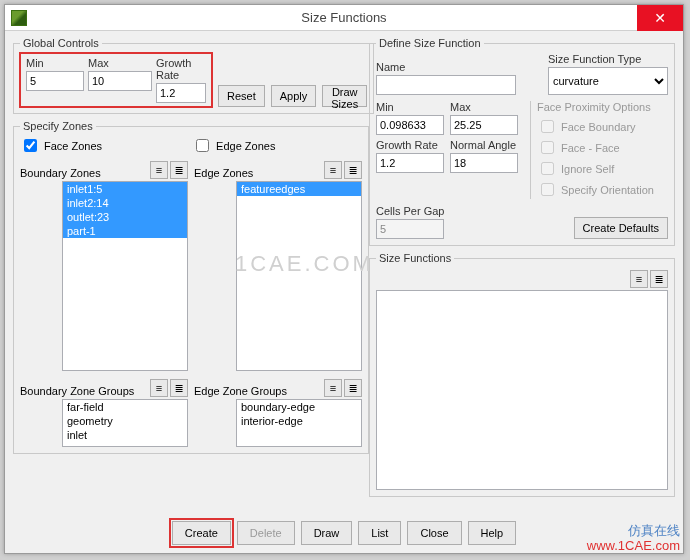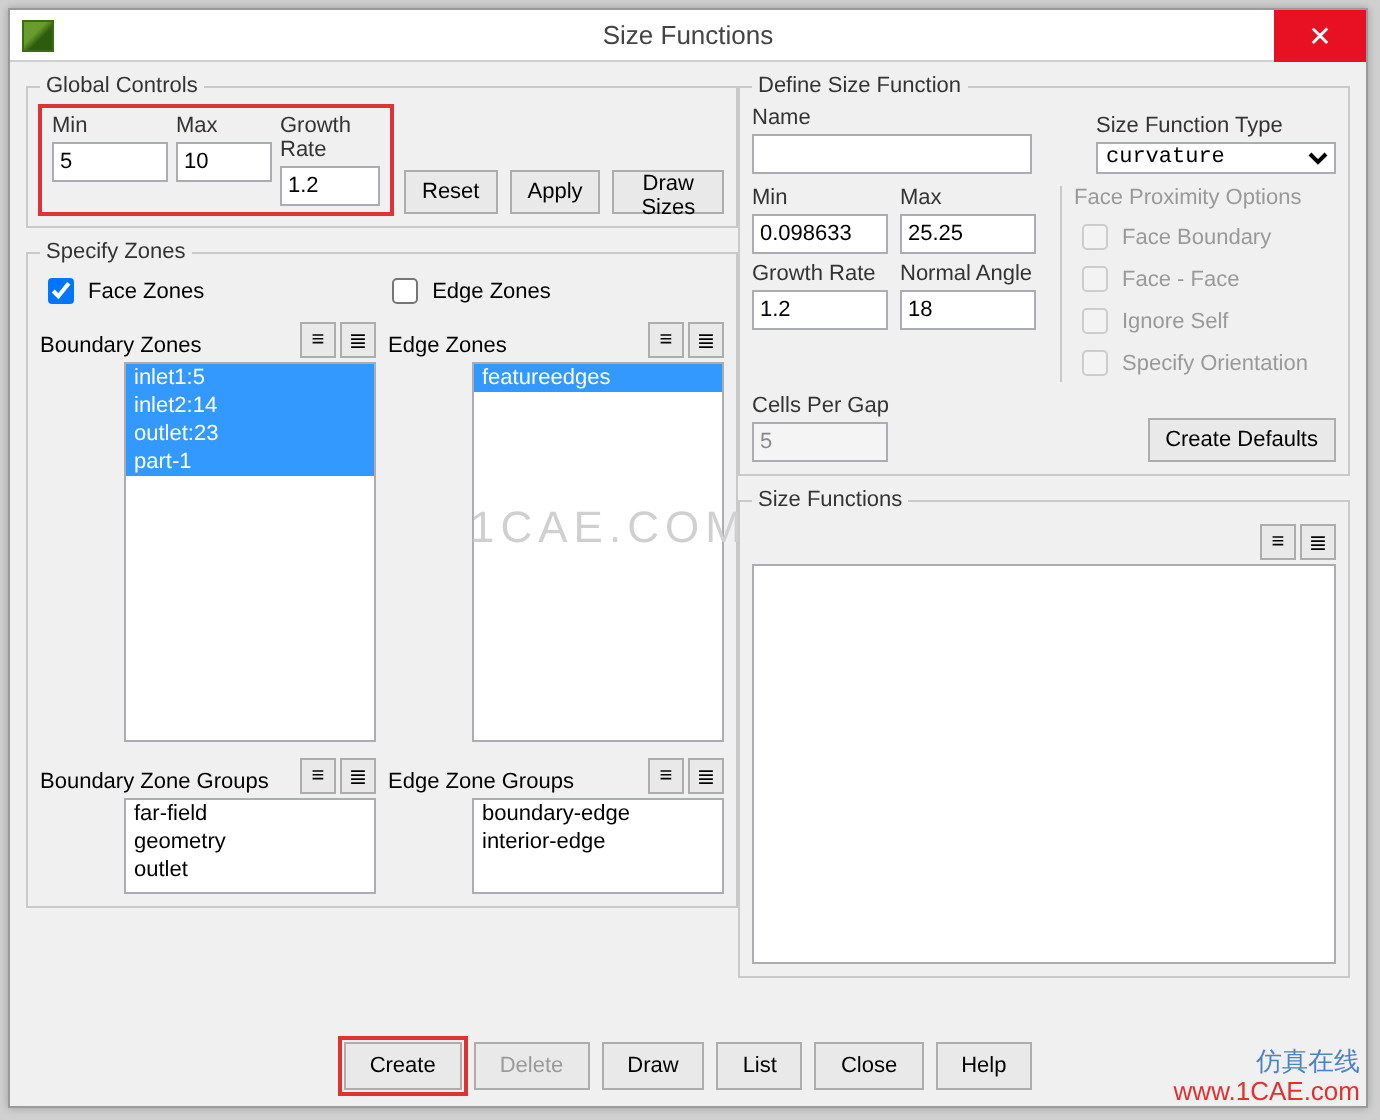--- a/index.html
+++ b/index.html
@@ -78,24 +78,24 @@
     border: 1px solid #abadb3;
     background: #fff;
     font-family: inherit;
     font-size: 11px;
   }
   input[type="text"][disabled] {
     background: #f4f4f4;
     color: #888;
   }
   select {
-    height: 16px;
+    height: 28px;
     border: 1px solid #abadb3;
     background: #fff;
-    font-family: Liberation Mono, monospace;
+    font-family: Liberation Sans, sans-serif;
     font-size: 11px;
   }
   button {
     height: 22px;
     padding: 0 8px;
     background: #e9e9e9;
     border: 1px solid #adadad;
     font-family: inherit;
     font-size: 11px;
     cursor: pointer;
@@ -212,21 +212,21 @@
       <fieldset>
         <legend>Global Controls</legend>
         <div class="row">
           <div class="red-outline2" style="display:flex; gap:4px; padding:4px 6px;">
             <div class="field">
               <label>Min</label>
               <input type="text" style="width: 58px;" value="5">
             </div>
             <div class="field">
               <label>Max</label>
-              <input type="text" style="width: 48px;" value="10">
+              <input type="text" style="width: 64px;" value="10">
             </div>
             <div class="field">
               <label>Growth Rate</label>
               <input type="text" style="width: 50px;" value="1.2">
             </div>
           </div>
           <button>Reset</button>
           <button>Apply</button>
           <button>Draw Sizes</button>
         </div>
@@ -283,21 +283,21 @@
             <div class="zone-header">
               <span class="lbl">Boundary Zone Groups</span>
               <div class="btns">
                 <div class="iconbtn">≡</div>
                 <div class="iconbtn">≣</div>
               </div>
             </div>
             <div class="list small" id="bzg-list">
                 <div class="item">far-field</div>
                 <div class="item">geometry</div>
-                <div class="item">outlet</div>
+                <div class="item">inlet</div>
               </div>
           </div>
 
           <div>
             <div class="zone-header">
               <span class="lbl">Edge Zone Groups</span>
               <div class="btns">
                 <div class="iconbtn">≡</div>
                 <div class="iconbtn">≣</div>
               </div>

